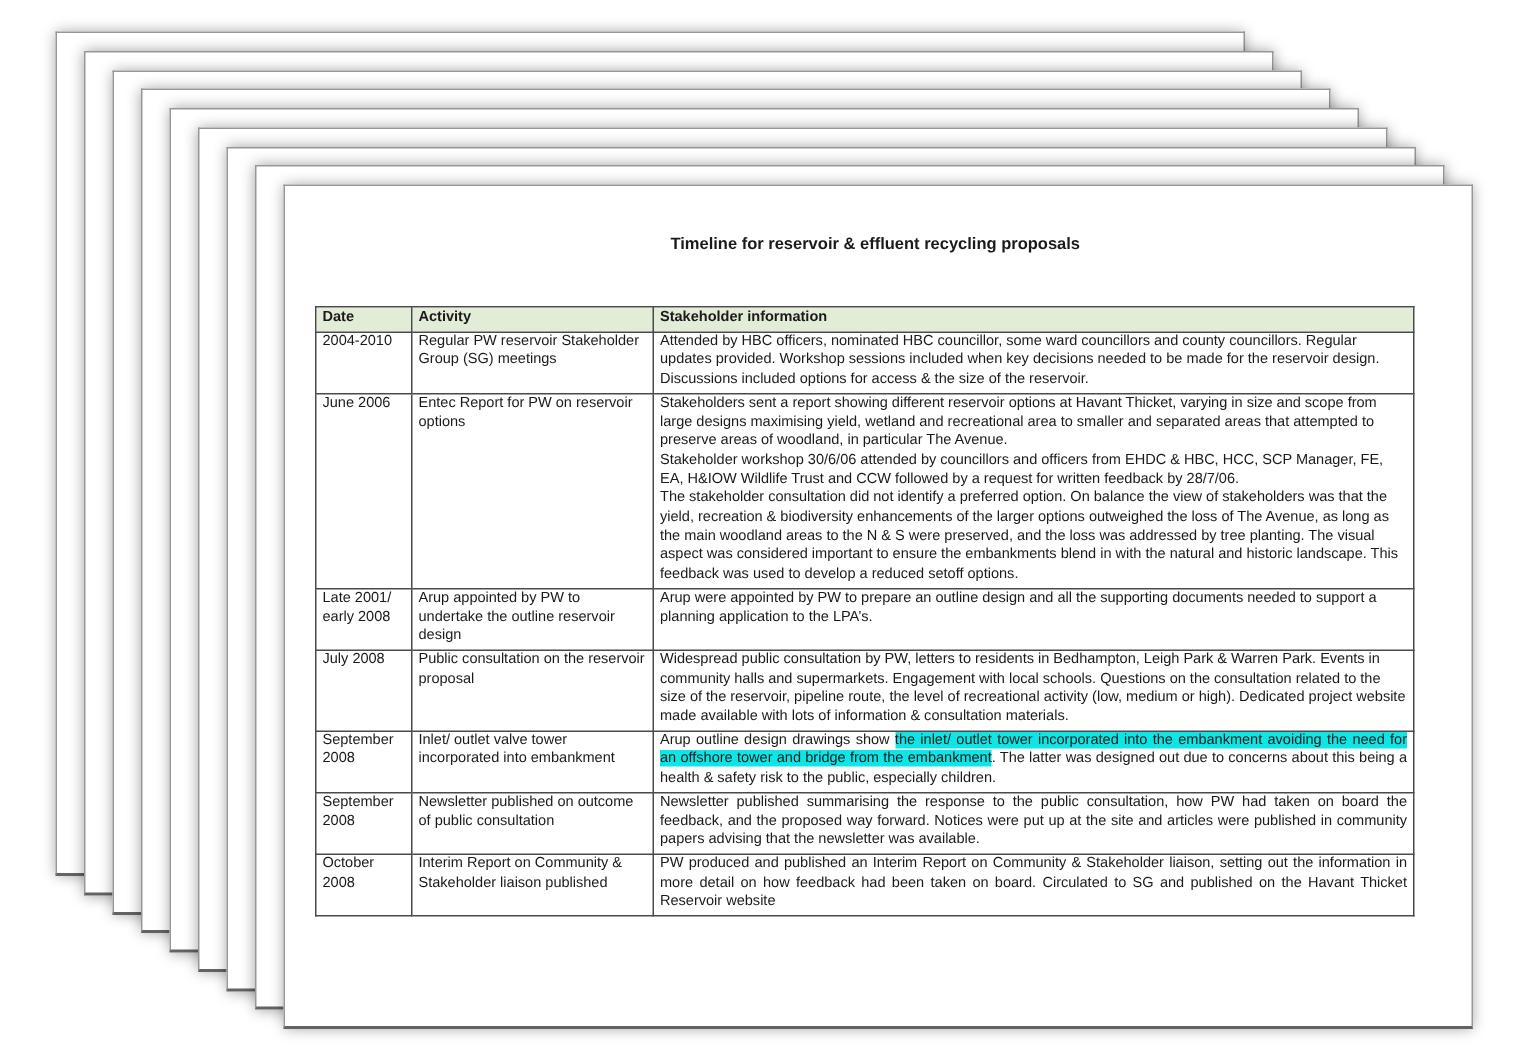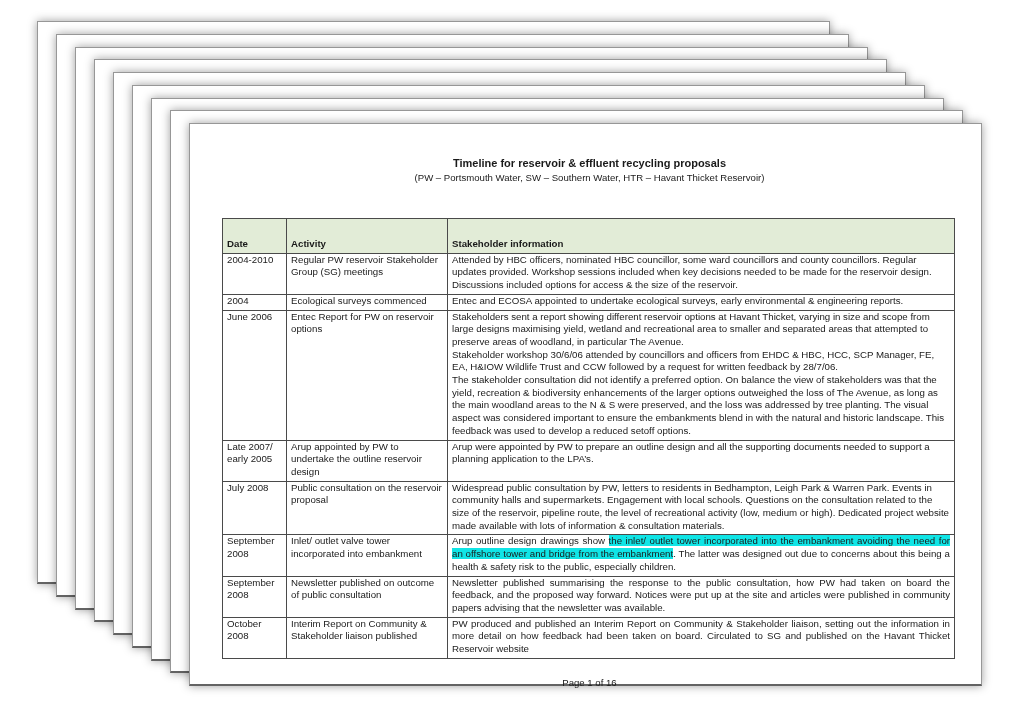--- a/index.html
+++ b/index.html
@@ -18,21 +18,21 @@
     left: calc(189px - var(--i) * 19px);
     top:  calc(123px - var(--i) * 12.75px);
     background: #ffffff;
     border: 1px solid #979797;
     border-bottom: 2px solid #636363;
     box-shadow: 0 0 9px rgba(0,0,0,0.38);
   }
 
   .content {
     position: absolute;
-    left: 32px; right: 24px; top: 33px;
+    left: 20px; right: 24px; top: 33px;
     color: #1a1a1a;
     text-align: center;
   }
   .doc-title { font-size: 11px; font-weight: bold; line-height: 13px; }
   .doc-subtitle { font-size: 9.6px; line-height: 12px; margin-top: 2px; }
 
   table.timeline {
     width: 733px;
     margin-top: 34px;
     border-collapse: collapse;
@@ -44,21 +44,21 @@
   }
   .timeline th, .timeline td {
     border: 1px solid var(--table-border, #4a4a4a);
     padding: 0 4px 2px 4px;
     vertical-align: top;
     overflow: hidden;
   }
   .timeline th {
     background: var(--header-bg, #e2ecd7);
     font-weight: bold;
-    padding-top: 19px;
+    padding-top: 1px;
   }
   .col-date { width: 64px; }
   .col-act  { width: 161px; }
   .cell-info.justify { text-align: justify; }
   .hl { background: var(--highlight, #10e5e6); }
   .para { margin: 0; }
 
   .page-footer { font-size: 9.6px; margin-top: 18px; text-align: center; }
 </style>
 </head>
@@ -72,21 +72,20 @@
   <div class="page" style="--i:5"></div>
   <div class="page" style="--i:4"></div>
   <div class="page" style="--i:3"></div>
   <div class="page" style="--i:2"></div>
   <div class="page" style="--i:1"></div>
 
   <div class="page" style="--i:0">
     <div class="content">
 
       <div class="doc-title">Timeline for reservoir &amp; effluent recycling proposals</div>
-      <div class="doc-subtitle">(PW – Portsmouth Water, SW – Southern Water, HTR – Havant Thicket Reservoir)</div>
 
       <table class="timeline">
         <colgroup>
             <col class="col-date">
             <col class="col-act">
             <col>
           </colgroup>
         <thead>
           <tr>
             <th>Date</th>
@@ -94,35 +93,30 @@
             <th>Stakeholder information</th>
           </tr>
         </thead>
         <tbody>
           <tr>
             <td class="cell-date">2004-2010</td>
             <td class="cell-activity">Regular PW reservoir Stakeholder Group (SG) meetings</td>
             <td class="cell-info">Attended by HBC officers, nominated HBC councillor, some ward councillors and county councillors. Regular updates provided. Workshop sessions included when key decisions needed to be made for the reservoir design. Discussions included options for access &amp;  the size of the reservoir.</td>
           </tr>
           <tr>
-            <td class="cell-date">2004</td>
-            <td class="cell-activity">Ecological surveys commenced</td>
-            <td class="cell-info">Entec and ECOSA appointed to undertake ecological surveys, early environmental &amp; engineering reports.</td>
-          </tr>
-          <tr>
             <td class="cell-date">June 2006</td>
             <td class="cell-activity">Entec Report for PW on reservoir options</td>
             <td class="cell-info">
               <div class="para">Stakeholders sent a report showing different reservoir options at Havant Thicket, varying in size and scope from large designs maximising yield, wetland and recreational area to smaller and separated areas that attempted to preserve areas of woodland, in particular The Avenue.</div>
               <div class="para">Stakeholder workshop 30/6/06 attended by councillors and officers from EHDC &amp; HBC, HCC, SCP Manager, FE, EA, H&amp;IOW Wildlife Trust and CCW followed by a request for written feedback by 28/7/06.</div>
               <div class="para">The stakeholder consultation did not identify a preferred option. On balance the view of stakeholders was that the yield, recreation &amp; biodiversity enhancements of the larger options outweighed the loss of The Avenue, as long as the main woodland areas to the N &amp; S were preserved, and the loss was addressed by tree planting. The visual aspect was considered important to ensure the embankments blend in with the natural and historic landscape. This feedback was used to develop a reduced setoff options.</div>
             </td>
           </tr>
           <tr>
-            <td class="cell-date">Late 2007/ early 2005</td>
+            <td class="cell-date">Late 2001/ early 2008</td>
             <td class="cell-activity">Arup appointed by PW to undertake the outline reservoir design</td>
             <td class="cell-info">Arup were appointed by PW to prepare an outline design and all the supporting documents needed to support a planning application to the LPA’s.</td>
           </tr>
           <tr>
             <td class="cell-date">July 2008</td>
             <td class="cell-activity">Public consultation on the reservoir proposal</td>
             <td class="cell-info">Widespread public consultation by PW, letters to residents in Bedhampton, Leigh Park &amp; Warren Park. Events in community halls and supermarkets. Engagement with local schools. Questions on the consultation related to the size of the reservoir, pipeline route, the level of recreational activity (low, medium or high). Dedicated project website made available with lots of information &amp; consultation materials.</td>
           </tr>
           <tr>
             <td class="cell-date">September 2008</td>
@@ -135,17 +129,16 @@
             <td class="cell-info justify">Newsletter published summarising the response to the public consultation, how PW had taken on board the feedback, and the proposed way forward. Notices were put up at the site and articles were published in community papers advising that the newsletter was available.</td>
           </tr>
           <tr>
             <td class="cell-date">October 2008</td>
             <td class="cell-activity">Interim Report on Community &amp; Stakeholder liaison published</td>
             <td class="cell-info justify">PW produced and published an Interim Report on Community &amp; Stakeholder liaison, setting out the information in more detail on how feedback had been taken on board. Circulated to SG and published on the Havant Thicket Reservoir website</td>
           </tr>
         </tbody>
       </table>
 
-      <div class="page-footer">Page 1 of 16</div>
 
     </div>
   </div>
 </div>
 
 </body></html>

